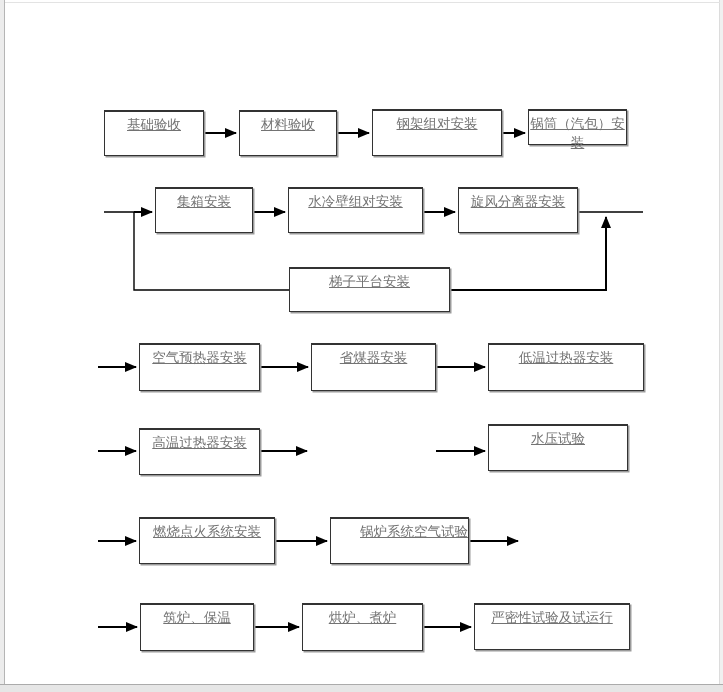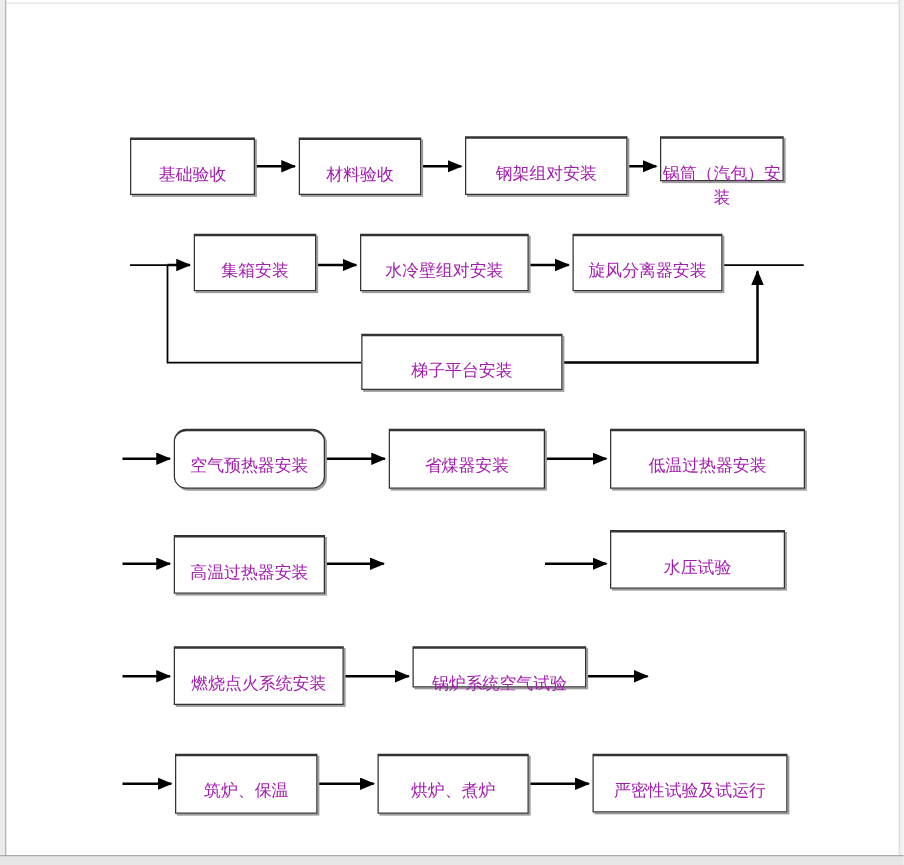--- a/index.html
+++ b/index.html
@@ -39,24 +39,25 @@
   }
   .node{
     position:absolute;
     box-sizing:border-box;
     background:#fff;
     border:1px solid #333333;
     border-top-width:2px;
     box-shadow:1.5px 1.5px 0 #9b9b9b;
     text-align:center;
     font-size:13.5px;
-    color:#a21caf;
-    padding-top:18px;
+    color:#737373;
+    padding-top:3px;
     line-height:19px;
     white-space:normal;
+    text-decoration:underline;
   }
   svg.connectors{
     position:absolute;left:0;top:0;width:723px;height:692px;
     pointer-events:none;
   }
   svg.connectors line, svg.connectors polyline{
     stroke:#000;fill:none;
   }
   .thick{stroke-width:2;}
   .thin{stroke-width:1.4;}
@@ -113,28 +114,28 @@
   <div class="node" style="left:104px;top:110px;width:100px;height:46px;">基础验收</div>
   <div class="node" style="left:239px;top:110px;width:98px;height:46px;">材料验收</div>
   <div class="node" style="left:372px;top:109px;width:130px;height:47px;">钢架组对安装</div>
   <div class="node" style="left:528px;top:109px;width:99px;height:36px;">锅筒（汽包）安装</div>
 
   <div class="node" style="left:155px;top:187px;width:98px;height:46px;">集箱安装</div>
   <div class="node" style="left:288px;top:187px;width:135px;height:46px;">水冷壁组对安装</div>
   <div class="node" style="left:458px;top:187px;width:120px;height:46px;">旋风分离器安装</div>
   <div class="node" style="left:289px;top:267px;width:161px;height:45px;">梯子平台安装</div>
 
-  <div class="node" style="left:139px;top:343px;width:121px;height:48px;border-radius:10px;">空气预热器安装</div>
+  <div class="node" style="left:139px;top:343px;width:121px;height:48px;">空气预热器安装</div>
   <div class="node" style="left:311px;top:343px;width:125px;height:48px;">省煤器安装</div>
   <div class="node" style="left:488px;top:343px;width:156px;height:48px;">低温过热器安装</div>
 
   <div class="node" style="left:139px;top:428px;width:121px;height:47px;">高温过热器安装</div>
   <div class="node" style="left:488px;top:424px;width:140px;height:47px;">水压试验</div>
 
   <div class="node" style="left:139px;top:517px;width:136px;height:47px;">燃烧点火系统安装</div>
-  <div class="node" style="left:330px;top:517px;width:139px;height:33px;">锅炉系统空气试验</div>
+  <div class="node" style="left:330px;top:517px;width:139px;height:47px;text-align:right;">锅炉系统空气试验</div>
 
   <div class="node" style="left:140px;top:603px;width:114px;height:48px;">筑炉、保温</div>
   <div class="node" style="left:302px;top:603px;width:121px;height:48px;">烘炉、煮炉</div>
   <div class="node" style="left:474px;top:603px;width:156px;height:47px;">严密性试验及试运行</div>
 
   <div class="edge-bottom"></div>
 </div>
 
 </body></html>

